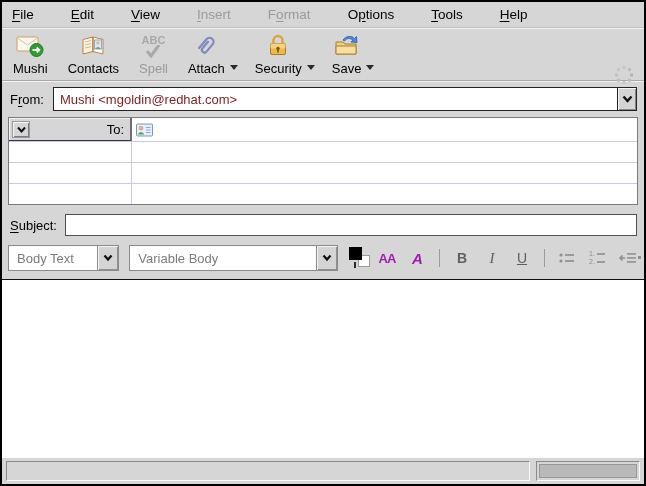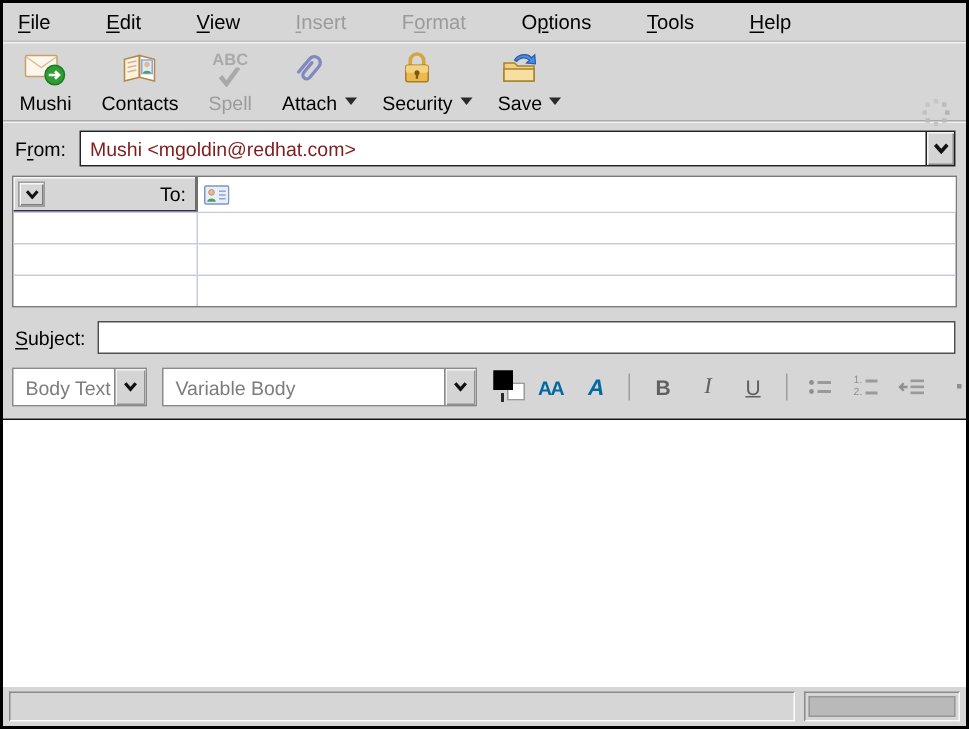--- a/index.html
+++ b/index.html
@@ -107,33 +107,33 @@
     height:26px; background:#fff; border:1px solid #8a8a8a;
     display:flex; align-items:center; overflow:hidden;
   }
   .menulist-label { flex:1; color:#7c7c7c; padding-left:8px; white-space:nowrap; overflow:hidden; }
   .menulist-arrow {
     width:21px; height:100%; flex:0 0 auto; background:#d4d4d4;
     border-left:1px solid #8a8a8a;
     box-shadow:inset 1px 1px 0 #f4f4f4, inset -1px -1px 0 #909090;
     display:flex; align-items:center; justify-content:center;
   }
-  .ml-parastyle { width:90px; }
+  .ml-parastyle { width:112px; }
   .ml-font { width:210px; margin-left:10px; }
 
   .color-picker { position:relative; width:24px; height:24px; margin-left:10px; }
   .cp-fore { position:absolute; left:1px; top:1px; width:13px; height:13px; background:#000; border:1px solid #000; }
   .cp-back { position:absolute; left:10px; top:9px; width:12px; height:12px; background:#fff; border:1px solid #9a9a9a; }
   .cp-tick { position:absolute; left:6px; top:16px; width:2px; height:6px; background:#2a2a2a; }
 
   .fmt-btn {
     width:30px; height:26px; display:flex; align-items:center; justify-content:center;
     color:#606060; flex:0 0 auto;
   }
-  .fmt-btn.disabled { color:#0369a1; }
+  .fmt-btn.disabled { color:#a21caf; }
   .fmt-sep { width:1px; height:18px; background:#9c9c9c; margin:0 7px; flex:0 0 auto; }
   .glyph-b { font-weight:bold; font-size:14px; }
   .glyph-i { font-style:italic; font-family:"Liberation Serif",serif; font-size:15px; }
   .glyph-u { text-decoration:underline; font-size:14px; }
   .size-glyphs { letter-spacing:-1px; font-weight:bold; }
   .size-smaller { font-size:13px; }
   .size-larger { font-size:15px; font-style:italic; }
   .numlist-rows { display:flex; flex-direction:column; gap:2px; }
   .numlist-row { display:flex; align-items:center; gap:2px; }
   .numlist-digit { font-size:7px; color:#8f8f8f; line-height:6px; }

